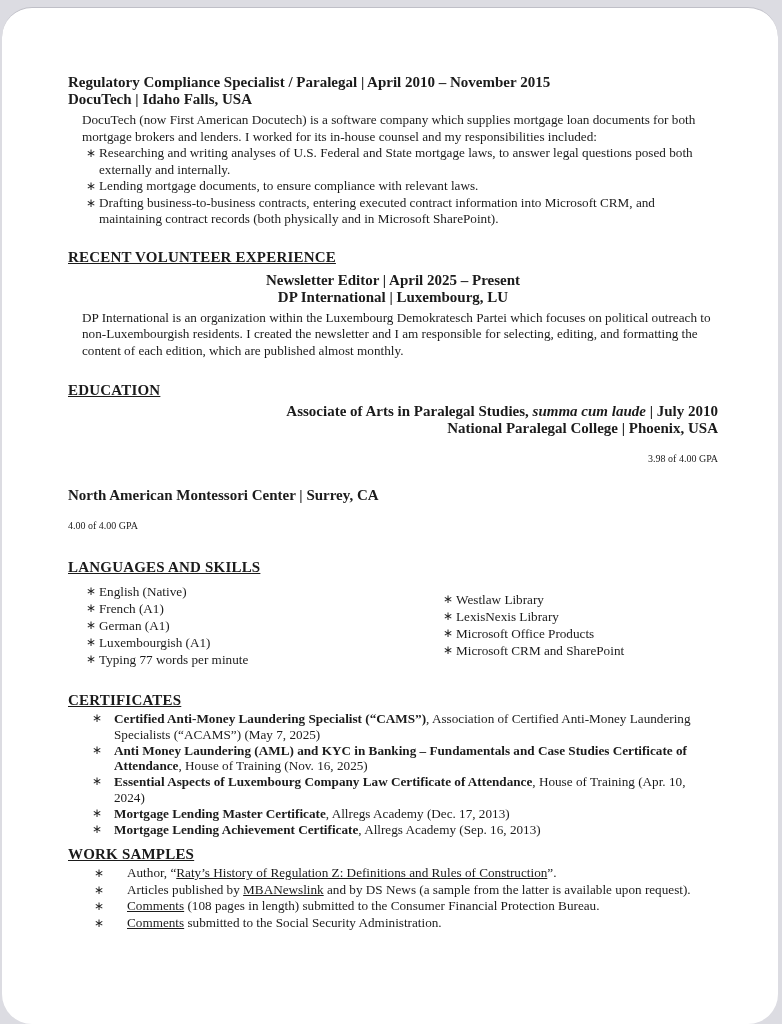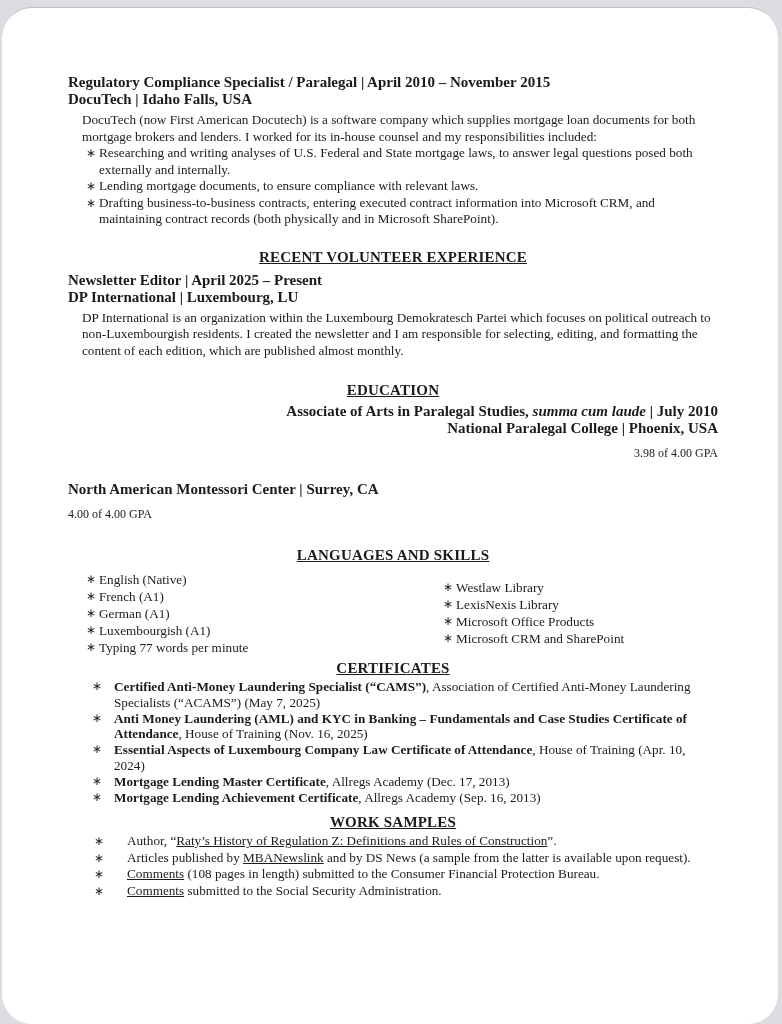--- a/index.html
+++ b/index.html
@@ -29,46 +29,45 @@
     font-size: 15px;
     line-height: 17px;
   }
   .h2 {
     font-weight: bold;
     font-size: 15px;
     line-height: 16px;
     text-decoration: underline;
     letter-spacing: 0.2px;
     margin: 0;
-    text-align: center;
   }
   .para { margin: 4px 0 0 0; padding-left: 14px; }
   .blist { margin: 0; }
   .li { display: flex; }
   .blist-std { padding-left: 18px; }
   .blist-std .blt { width: 13px; flex-shrink: 0; }
   .blist-wide { padding-left: 24px; }
   .blist-wide .blt { width: 22px; flex-shrink: 0; }
   .blist-ws { padding-left: 26px; }
   .blist-ws .blt { width: 33px; flex-shrink: 0; }
   .blt { font-size: 12px; }
   .li-text { flex: 1; }
   .sec-volunteer { margin-top: 21px; }
-  .title-block { margin-top: 7px; }
+  .title-block { margin-top: 7px; text-align: center; }
   .sec-education { margin-top: 23px; }
   .edu-entry-1 { margin-top: 5px; text-align: right; }
   .edu-entry-2 { margin-top: 19px; }
-  .gpa { font-size: 12px; line-height: 16.5px; margin-top: 8px; }
+  .gpa { font-size: 10px; line-height: 16.5px; margin-top: 14px; }
   .italic { font-style: italic; }
   .sec-languages { margin-top: 25px; }
   .skills-cols { display: flex; margin-top: 8px; }
   .skills-left { width: 357px; flex-shrink: 0; }
   .skills-right { flex: 1; padding-top: 8px; }
   .skills-cols .li { line-height: 17px; }
-  .sec-certificates { margin-top: 4px; }
+  .sec-certificates { margin-top: 24px; }
   .cert-list { margin-top: 3px; }
   .cert-list .li { line-height: 15.8px; }
   .cert-list .li-text b { font-weight: bold; }
   .sec-work { margin-top: 9px; }
   .ws-list { margin-top: 3px; }
   .doc-link {
     color: inherit;
     text-decoration: underline;
     cursor: pointer;
   }

